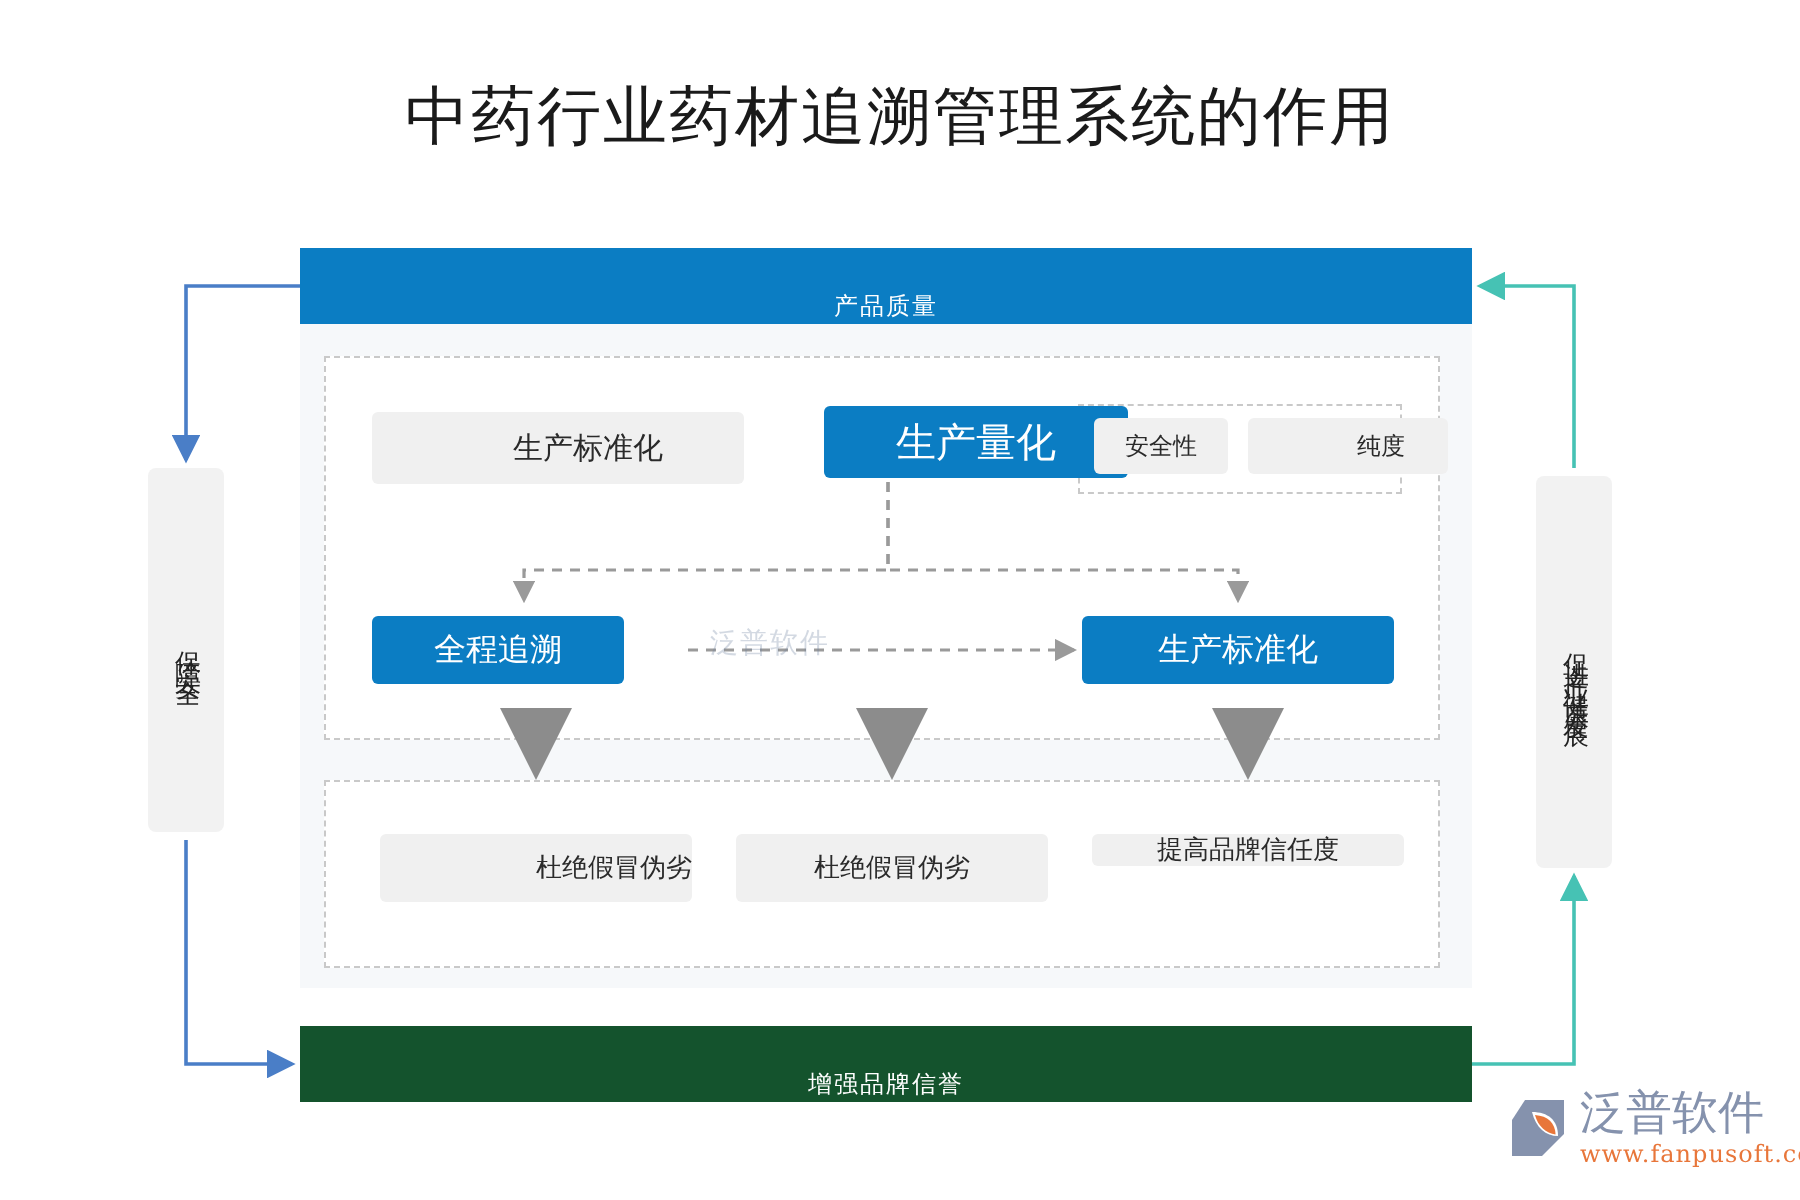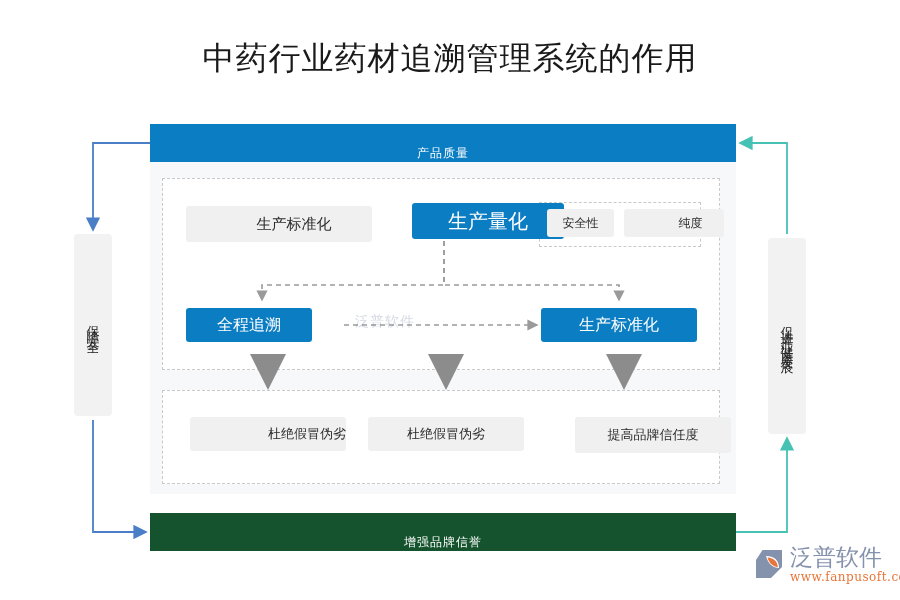--- a/index.html
+++ b/index.html
@@ -158,21 +158,21 @@
   }
 
   .n-std       { left: 186px; top: 206px; width: 156px; height: 36px; font-size: 15px; padding-left: 30px; }
   .n-quant     { left: 368px; top: 203px; width: 152px; height: 36px; font-size: 20px; margin-left: 44px; }
   .n-safety    { left: 547px; top: 209px; width: 67px;  height: 28px; font-size: 12px; }
   .n-purity    { left: 624px; top: 209px; width: 67px;  height: 28px; font-size: 12px; padding-left: 33px; }
   .n-trace     { left: 186px; top: 308px; width: 126px; height: 34px; font-size: 16px; }
   .n-fake      { left: 541px; top: 308px; width: 156px; height: 34px; font-size: 16px; }
   .n-out1      { left: 190px; top: 417px; width: 156px; height: 34px; font-size: 13px; justify-content: flex-end; }
   .n-out2      { left: 368px; top: 417px; width: 156px; height: 34px; font-size: 13px; }
-  .n-out3      { left: 575px; top: 417px; width: 156px; height: 36px; font-size: 13px; }
+  .n-out3      { left: 546px; top: 417px; width: 156px; height: 16px; font-size: 13px; }
 
   
   .watermark {
     position: absolute;
     left: 355px;
     top: 313px;
     font-size: 14px;
     color: rgba(110,130,160,0.30);
     font-family: "DejaVu Serif", "Liberation Serif", serif;
     letter-spacing: 1px;

